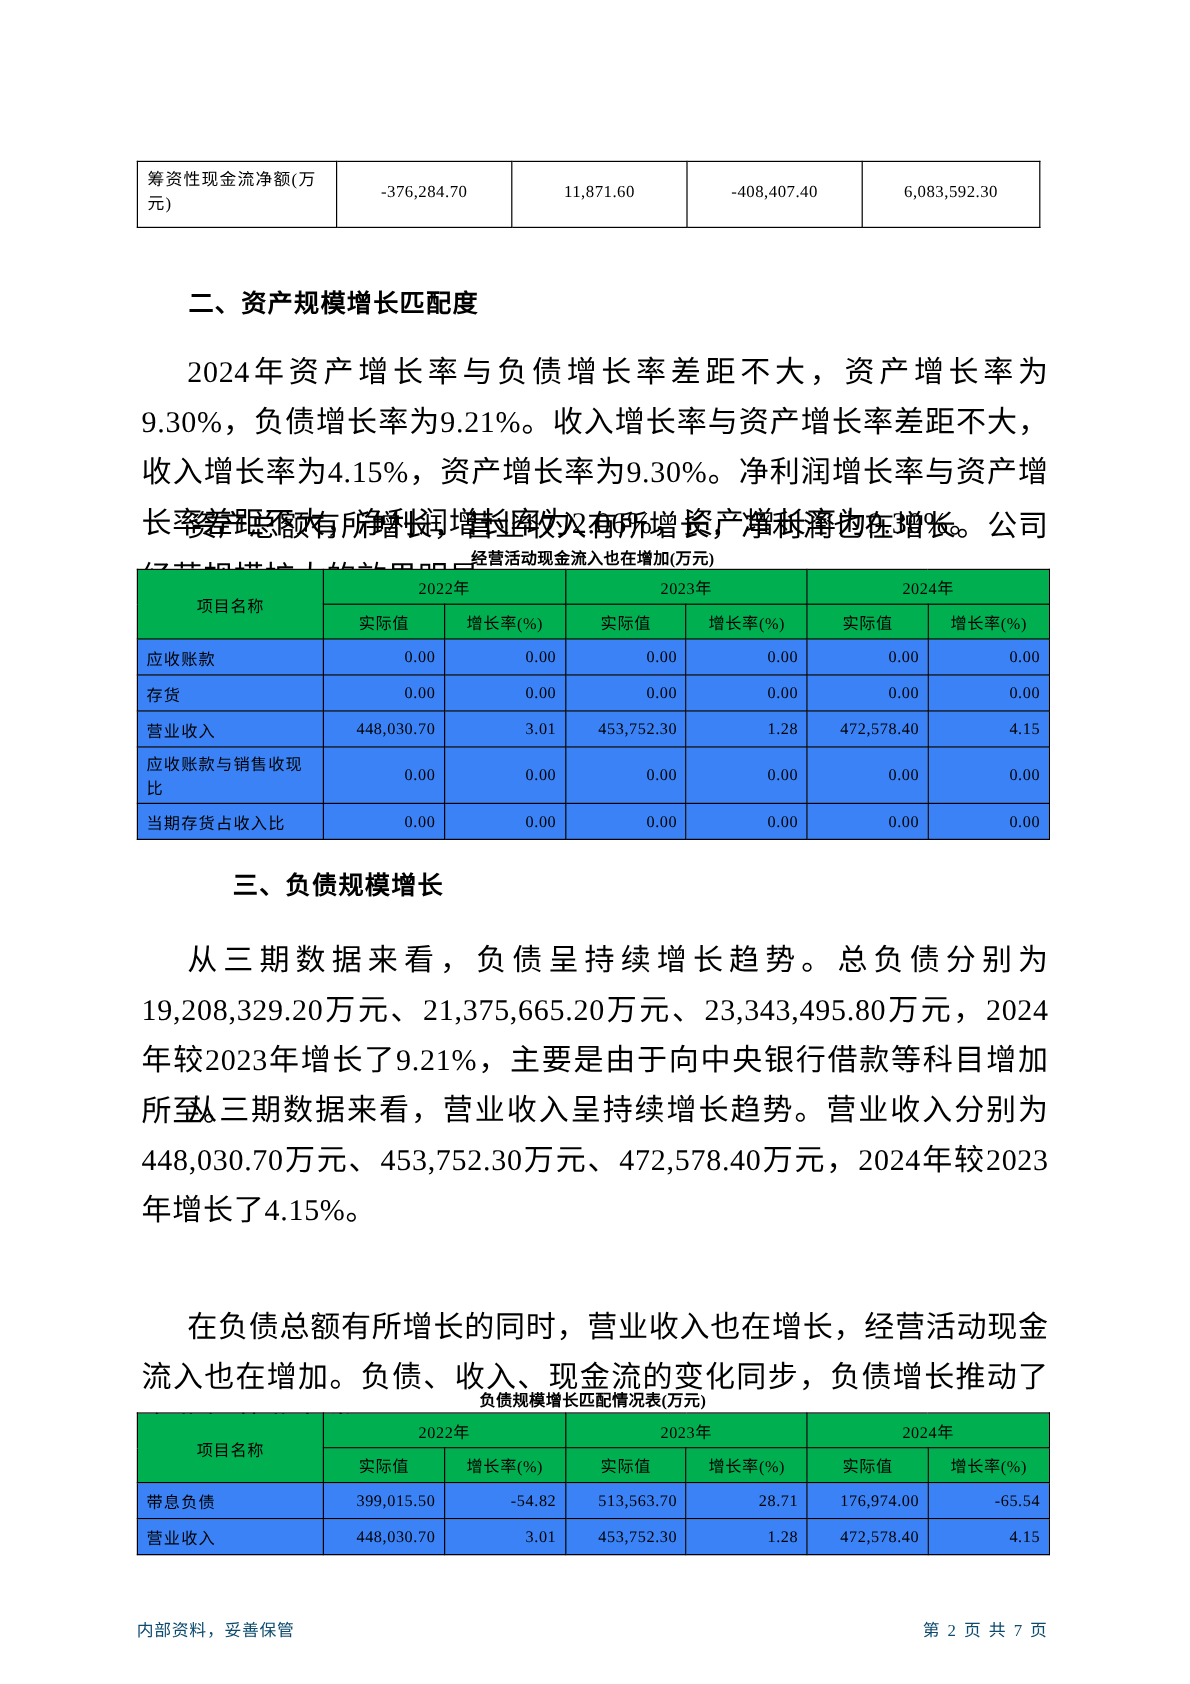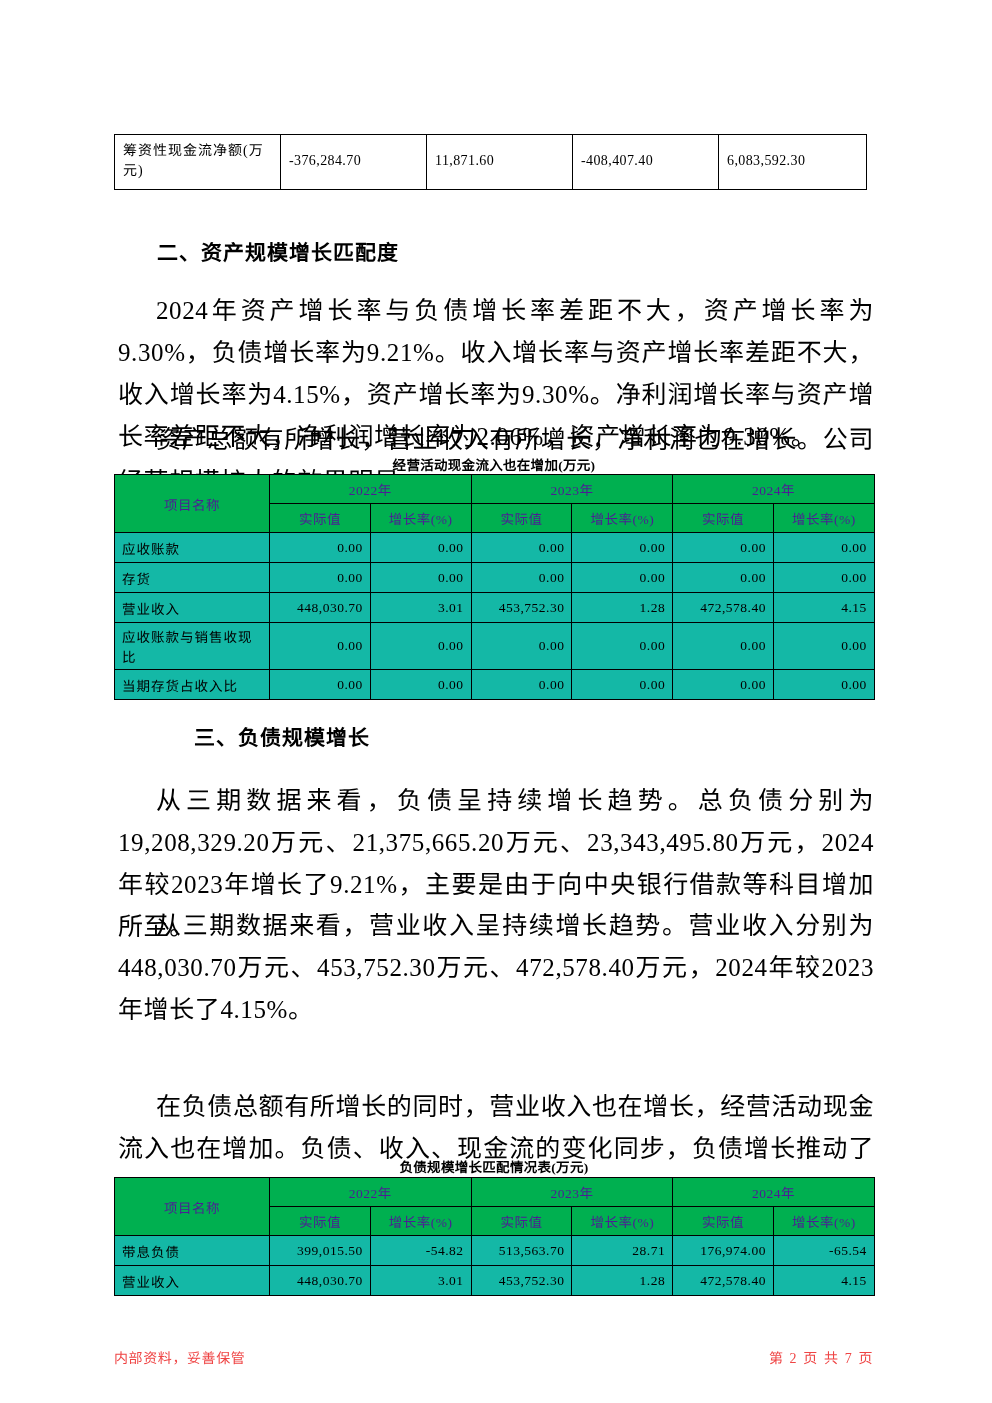--- a/index.html
+++ b/index.html
@@ -47,21 +47,21 @@
     vertical-align: middle;
     letter-spacing: 0.4px;
     height: 46px;
     box-sizing: border-box;
   }
   table.cont-table td.lbl {
     text-align: left;
     letter-spacing: 1px;
   }
   table.cont-table td.val {
-    text-align: left;
+    text-align: center;
   }
 
   
   .h2 {
     position: absolute;
     left: 157px;
     font-size: 21px;
     font-weight: bold;
     letter-spacing: 1px;
     font-family: Liberation Sans, sans-serif;
@@ -122,33 +122,33 @@
   table.grid td {
     border: 1px solid #000000;
     font-size: 13.5px;
     font-weight: normal;
     letter-spacing: 0.5px;
     box-sizing: border-box;
     font-family: "Liberation Serif", "DejaVu Serif", serif;
   }
   table.grid thead th {
     background: #00B050;
-    color: #4c1d95;
+    color: #000000;
     text-align: center;
     padding: 4px 2px;
     height: 26px;
   }
   table.grid thead th.name-cell {
     vertical-align: middle;
     height: 52px;
   }
   table.grid tbody td {
     height: 30px;
     padding: 3px 7px;
-    background: #14b8a6;
+    background: #3b82f6;
   }
   table.grid tbody td.row-label {
     text-align: left;
     letter-spacing: 1px;
   }
   table.grid tbody td.num {
     text-align: right;
   }
   col.c-name { width: 155px; }
   col.c-data { width: 100.8px; }
@@ -156,21 +156,21 @@
   
   .footer {
     position: absolute;
     left: 114px;
     top: 1331px;
     width: 760px;
     display: flex;
     justify-content: space-between;
     align-items: baseline;
     font-size: 14px;
-    color: #ef4444;
+    color: #0c4a6e;
     letter-spacing: 0.6px;
     font-family: "Liberation Serif", "DejaVu Serif", serif;
   }
   .footer .pg { letter-spacing: 1.6px; }
 </style>
 </head>
 <body>
 
 <div class="page">
 

